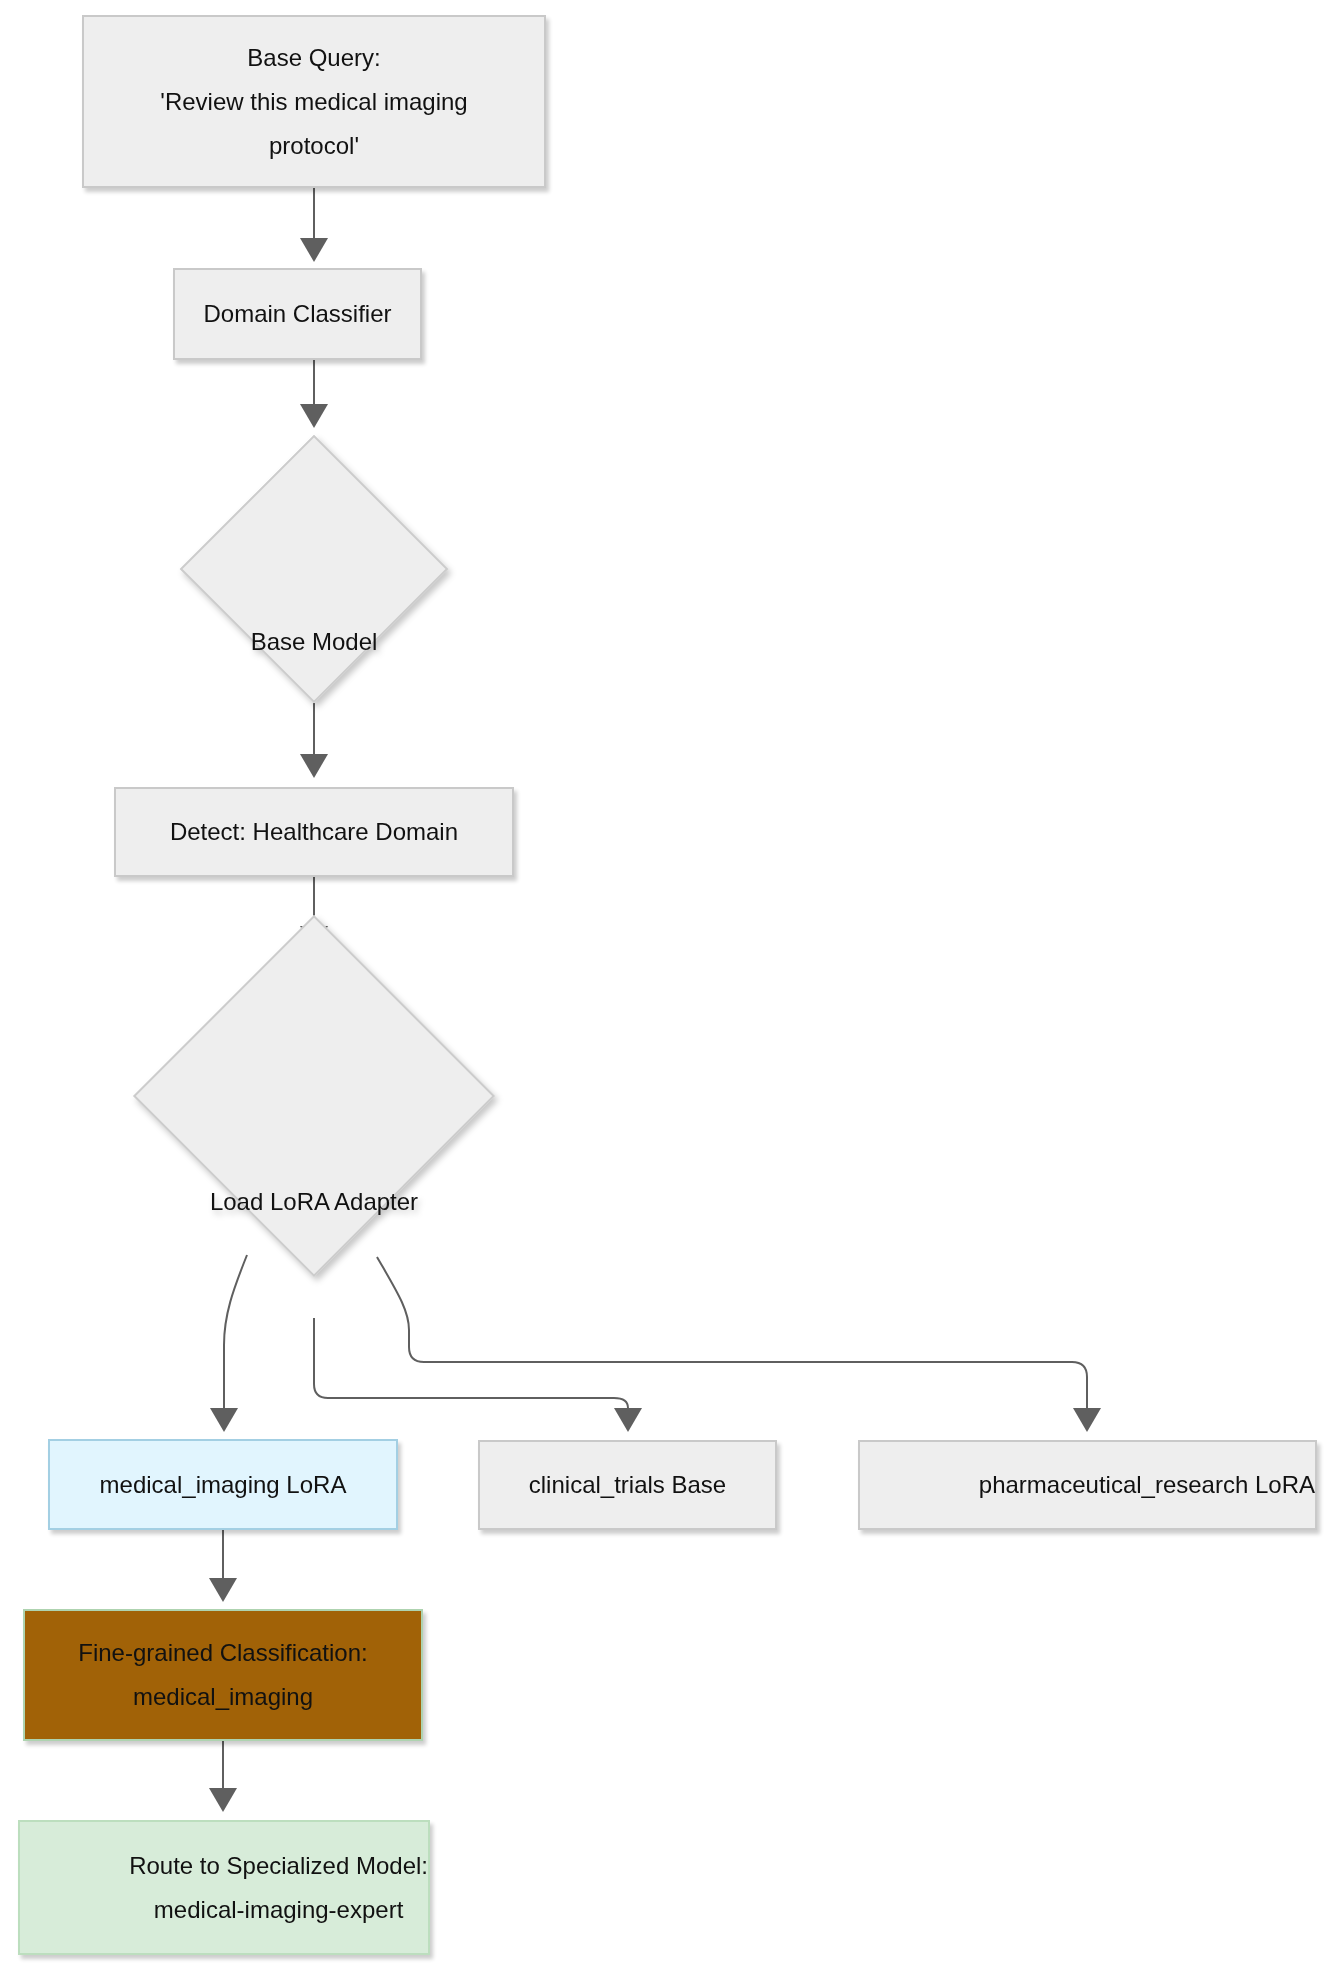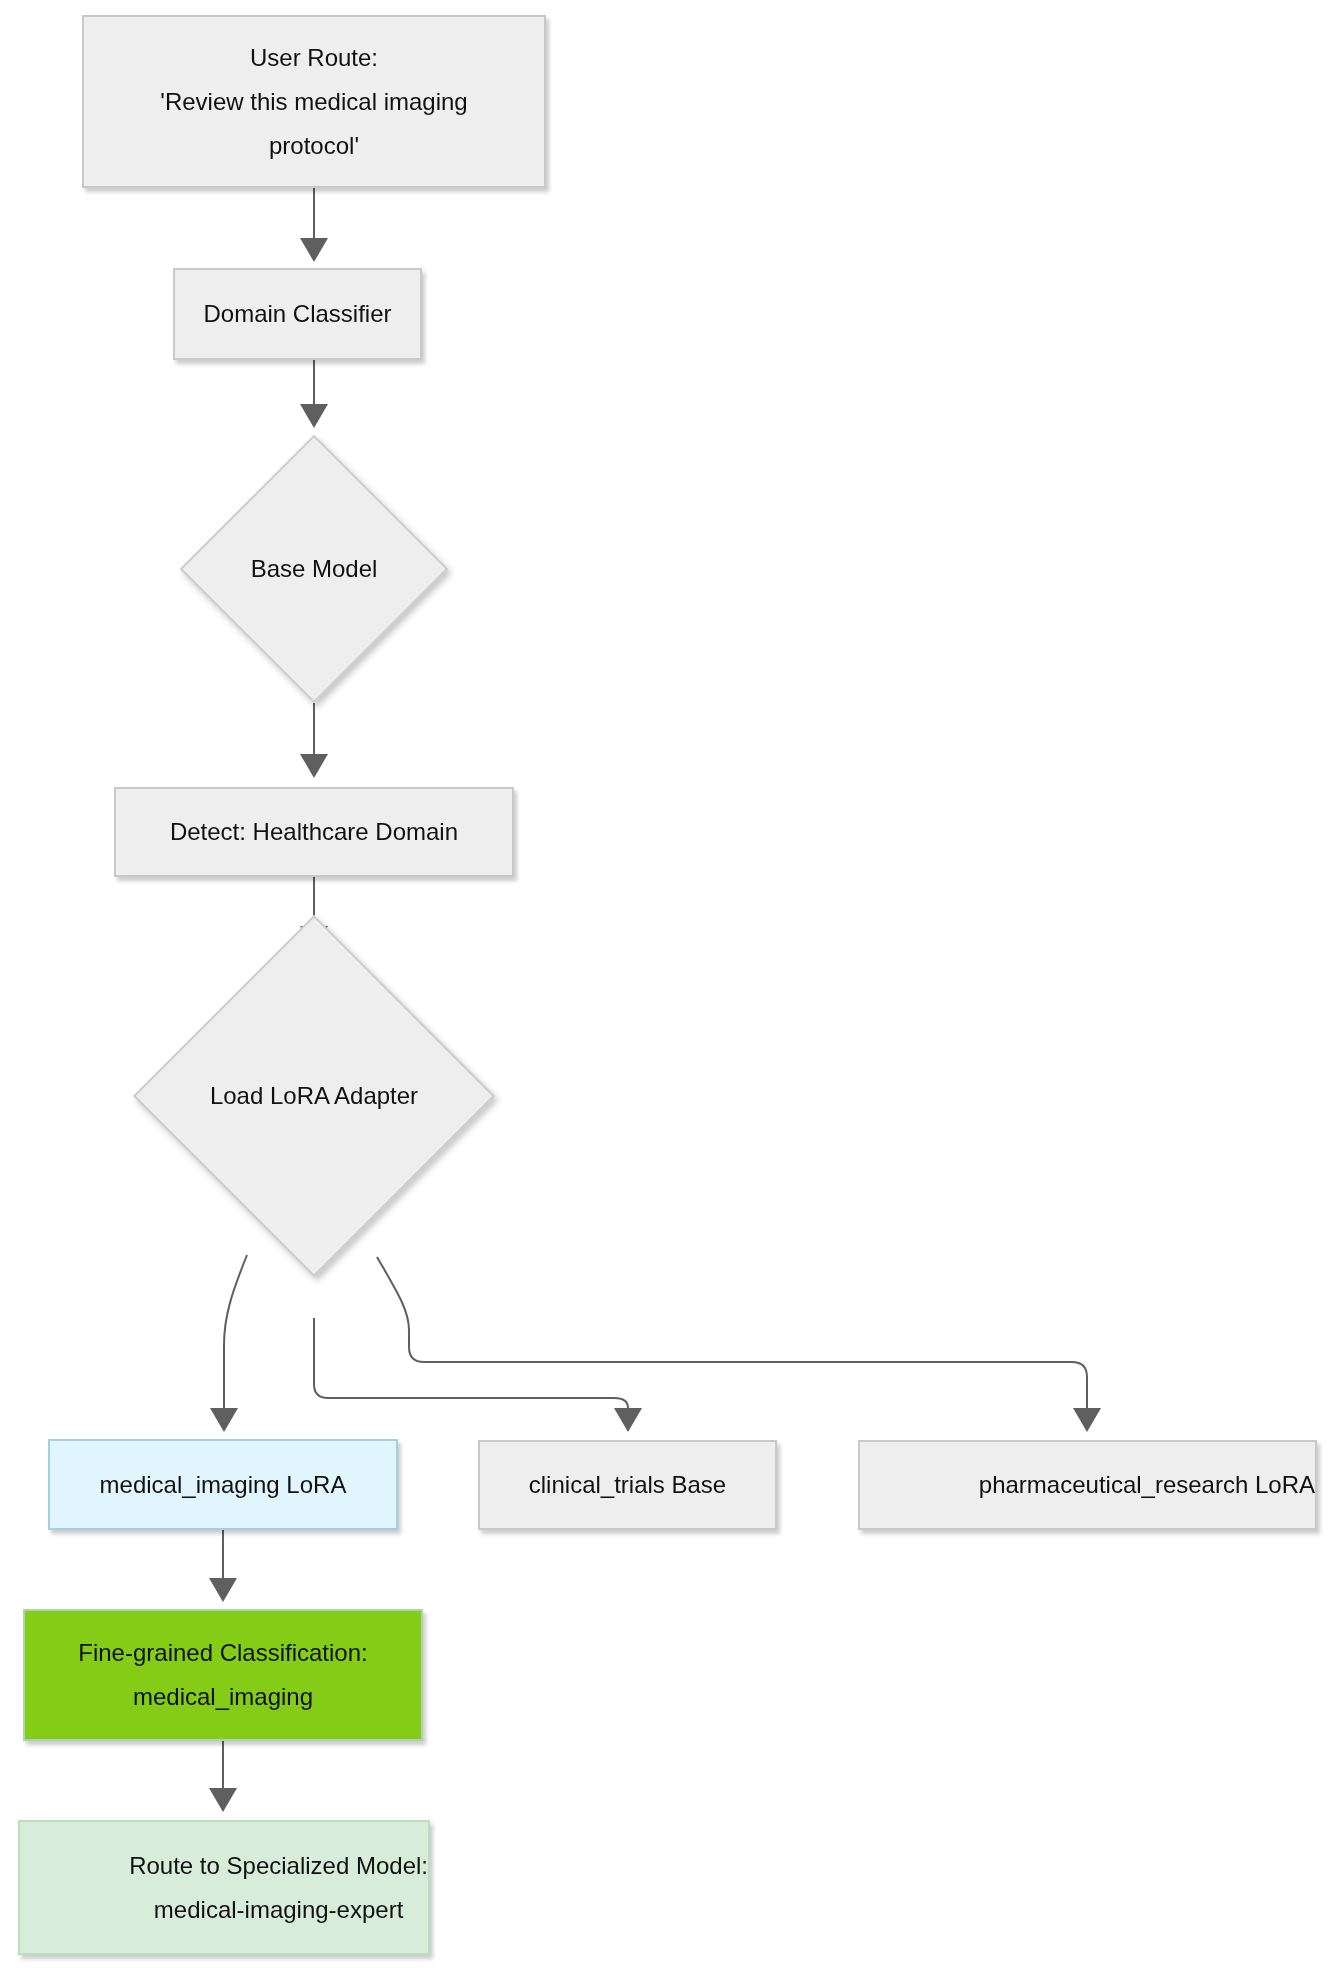--- a/index.html
+++ b/index.html
@@ -34,40 +34,40 @@
     justify-content: center;
     text-align: center;
     font-size: 24px;
     line-height: 44px;
     box-sizing: border-box;
     border: 2px solid #c9c9c9;
     background: #eeeeee;
     box-shadow: 3px 4px 4px rgba(0,0,0,0.20);
   }
   .node.blue  { background: #e1f5fe; border-color: #a3cfe3; text-align: center; }
-  .node.green { background: #84cc16; border-color: #aed3b0; }
+  .node.green { background: #a16207; border-color: #aed3b0; }
   .node.green-light { background: #d7ecd9; border-color: #bcdebe; }
   .label div { white-space: nowrap; }
   .diamond-wrap {
     position: absolute;
     filter: drop-shadow(3px 4px 3px rgba(0,0,0,0.22));
   }
   .diamond-shape {
     position: absolute;
     inset: 0;
     background: #eeeeee;
     border: 2px solid #cccccc;
     box-sizing: border-box;
     transform: rotate(45deg);
   }
   .diamond-label {
     position: absolute;
     inset: 0;
     display: flex;
-    align-items: center;
+    align-items: flex-end;
     justify-content: center;
     text-align: center;
     font-size: 24px;
     line-height: 44px;
   }
 </style>
 </head>
 <body>
 
 <div class="canvas">
@@ -97,21 +97,21 @@
 
     <path class="line" d="M223,1530 L223,1578"></path>
     <path class="head" d="M209,1578 L237,1578 L223,1602 Z"></path>
 
     <path class="line" d="M223,1741 L223,1788"></path>
     <path class="head" d="M209,1788 L237,1788 L223,1812 Z"></path>
   </svg>
 
   <div class="node" style="left:82px; top:15px; width:464px; height:173px;">
     <div class="label">
-        <div>User Route:</div>
+        <div>Base Query:</div>
         <div>'Review this medical imaging</div>
         <div>protocol'</div>
       </div>
   </div>
 
   <div class="node" style="left:173px; top:268px; width:249px; height:92px;">
     <div class="label">
         <div>Domain Classifier</div>
       </div>
   </div>

